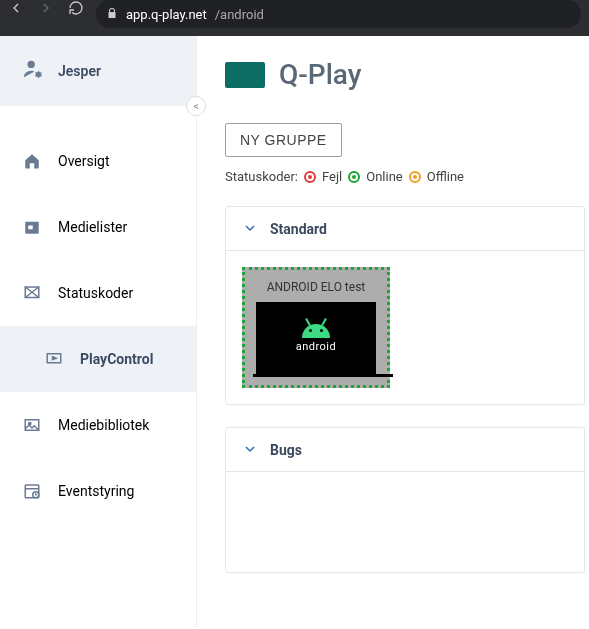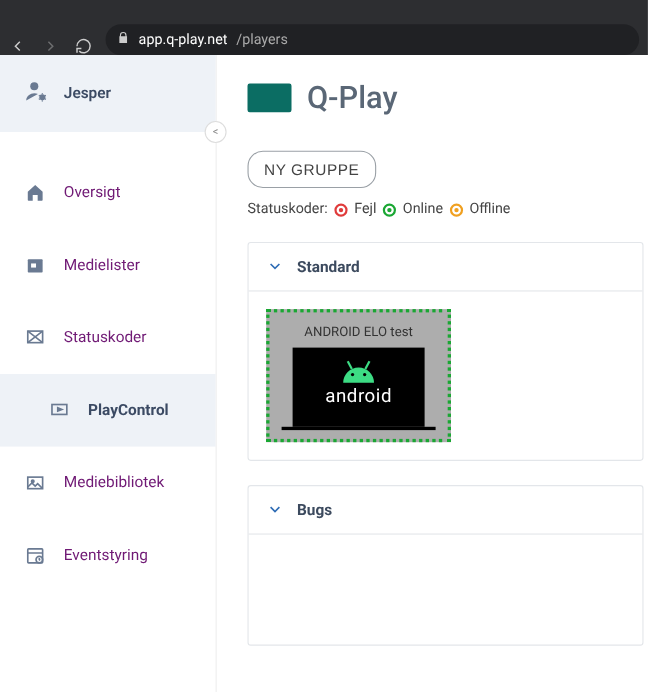--- a/index.html
+++ b/index.html
@@ -1,74 +1,74 @@
 <!DOCTYPE html>
 <html><head>
 <meta charset="utf-8">
 <style>
   * { box-sizing: border-box; margin: 0; padding: 0; }
   body { font-family: -apple-system, BlinkMacSystemFont, "Segoe UI", Roboto, Arial, sans-serif; background: #fff; width: 589px; height: 629px; overflow: hidden; }
 
   
-  .browser-chrome { background: #2d2e31; height: 50px; display: flex; align-items: flex-end; padding: 0 8px; gap: 12px; }
+  .browser-chrome { background: #2d2e31; height: 36px; display: flex; align-items: flex-start; padding: 0 8px; gap: 12px; }
   .chrome-nav { display: flex; align-items: center; gap: 14px; color: #ccc; }
   .chrome-icon { width: 16px; height: 16px; display: flex; align-items: center; justify-content: center; }
   .addr-bar { flex: 1; background: #202124; border-radius: 14px; height: 28px; display: flex; align-items: center; padding: 0 10px; color: #ccc; font-size: 13px; gap: 8px; }
   .addr-bar .domain { color: #fff; }
   .addr-bar .path { color: #aaa; }
 
   .app { display: flex; height: calc(629px - 38px); }
 
   
   .sidebar { width: 197px; background: #fff; border-right: 1px solid #eee; position: relative; }
   .user-block { height: 70px; display: flex; align-items: center; padding-left: 22px; gap: 14px; background: #eef2f7; }
   .user-icon { color: #6a7a92; }
   .user-name { font-weight: 600; color: #3b4a63; font-size: 14px; }
   .collapse-toggle { position: absolute; top: 60px; right: -10px; width: 20px; height: 20px; background: #fff; border: 1px solid #ddd; border-radius: 50%; display: flex; align-items: center; justify-content: center; font-size: 10px; color: #888; }
 
   .nav-list { list-style: none; padding-top: 22px; }
-  .nav-item { height: 66px; display: flex; align-items: center; padding-left: 22px; gap: 16px; color: #701a75; font-size: 14px; cursor: pointer; }
+  .nav-item { height: 66px; display: flex; align-items: center; padding-left: 22px; gap: 16px; color: #000000; font-size: 14px; cursor: pointer; }
   .nav-item.active { background: #eef2f7; font-weight: 700; color: #3b4a63; padding-left: 44px; }
   .nav-item .icon { width: 20px; color: #6a7a92; display: flex; align-items: center; justify-content: center; }
 
   
   .main { flex: 1; padding: 22px 4px 0 28px; }
   .brand { display: flex; align-items: center; gap: 14px; }
   .brand-logo { width: 40px; height: 26px; background: #0b6d63; border-radius: 2px; }
   .brand-name { font-size: 28px; font-weight: 500; color: #5a6776; }
 
-  .newgroup-btn { margin-top: 32px; border: 1px solid #9aa0a6; background: #fff; color: #444; font-size: 14px; letter-spacing: 0.5px; padding: 8px 14px; border-radius: 14px; cursor: pointer; }
+  .newgroup-btn { margin-top: 32px; border: 1px solid #9aa0a6; background: #fff; color: #444; font-size: 14px; letter-spacing: 0.5px; padding: 8px 14px; border-radius: 2px; cursor: pointer; }
 
   .status-row { margin-top: 12px; font-size: 13px; color: #444; display: flex; align-items: center; gap: 6px; }
   .status-dot { display:inline-block; width:12px; height:12px; border-radius:50%; border:2px solid; background:#fff; position:relative; }
   .status-dot.red { border-color:#e03b3b; }
   .status-dot.red::after { content:""; position:absolute; inset:2px; border-radius:50%; background:#e03b3b; }
   .status-dot.green { border-color:#1aa733; }
   .status-dot.green::after { content:""; position:absolute; inset:2px; border-radius:50%; background:#1aa733; }
   .status-dot.orange { border-color:#f0a020; }
   .status-dot.orange::after { content:""; position:absolute; inset:2px; border-radius:50%; background:#f0a020; }
 
   .panel { border: 1px solid #e3e6ea; border-radius: 3px; margin-top: 22px; min-width: 300px; }
   .panel-header { display:flex; align-items:center; gap:12px; padding: 12px 16px; border-bottom: 1px solid #e3e6ea; cursor:pointer; }
   .panel-header .chev { color:#2f6db5; }
   .panel-header .title { font-weight:700; color:#3c4a5e; font-size:14px; }
   .panel-body { padding: 16px; min-height: 100px; }
 
-  .player-card { width: 168px; border: 3px dotted #1aa733; background: #adadad; padding: 10px 8px 8px 8px; cursor:pointer; }
+  .player-card { width: 148px; border: 3px dotted #1aa733; background: #adadad; padding: 10px 8px 8px 8px; cursor:pointer; }
   .player-card .label { text-align:center; font-size:12px; color:#333; margin-bottom:8px; }
   .tv { width: 120px; height: 72px; background:#000; margin: 0 auto; display:flex; flex-direction:column; align-items:center; justify-content:center; position:relative; }
   .tv-stand { width:140px; height:3px; background:#000; margin:0 auto; }
   .android-head { width:28px; height:14px; background:#3ddc84; border-radius: 14px 14px 0 0; position:relative; margin-bottom:2px; }
   .android-head::before, .android-head::after { content:""; position:absolute; top:5px; width:3px; height:3px; background:#000; border-radius:50%; }
   .android-head::before { left:7px; }
   .android-head::after { right:7px; }
   .android-ant-l,.android-ant-r { position:absolute; width:2px; height:8px; background:#3ddc84; top:-6px; }
   .android-ant-l { left:5px; transform:rotate(-28deg); }
   .android-ant-r { right:5px; transform:rotate(28deg); }
-  .android-text { color:#fff; font-size:17px; letter-spacing:0.5px; }
+  .android-text { color:#fff; font-size:11px; letter-spacing:0.5px; }
 
 </style>
 </head>
 <body>
 
 <div class="browser-chrome">
   <div class="chrome-nav">
     <span class="chrome-icon">
       <svg width="16" height="16" viewBox="0 0 24 24" fill="none" stroke="#ccc" stroke-width="2">
           <path d="M15 18l-6-6 6-6"></path>
@@ -86,21 +86,21 @@
         </svg>
     </span>
   </div>
   <div class="addr-bar">
     <span>
       <svg width="12" height="12" viewBox="0 0 24 24" fill="#ccc">
           <path d="M6 10V8a6 6 0 1 1 12 0v2h1v12H5V10h1zm2 0h8V8a4 4 0 1 0-8 0v2z"></path>
         </svg>
     </span>
     <span class="domain">app.q-play.net</span>
-      <span class="path">/players</span>
+      <span class="path">/android</span>
   </div>
 </div>
 
 <div class="app">
 
   <aside class="sidebar">
     <div class="user-block">
       <span class="user-icon">
         <svg width="22" height="22" viewBox="0 0 24 24" fill="#6a7a92">
             <circle cx="10" cy="7" r="4"></circle>

